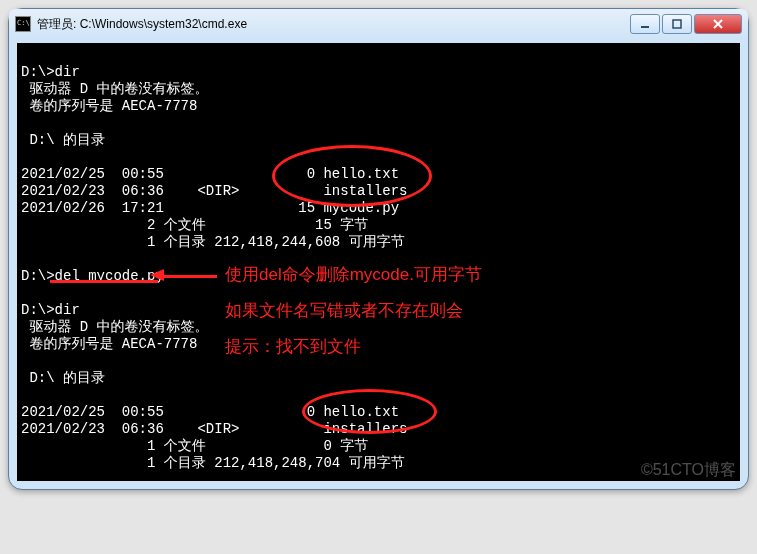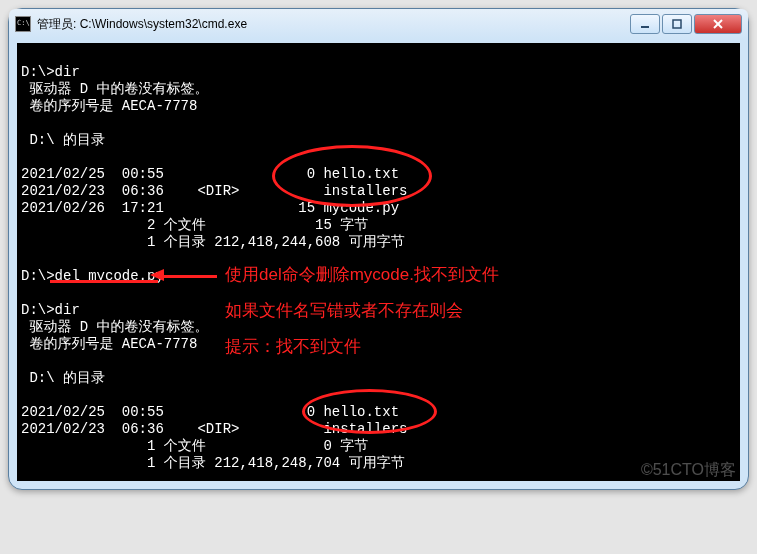--- a/index.html
+++ b/index.html
@@ -177,19 +177,19 @@
     <div class="ellipse" style="left:255px; top:102px; width:160px; height:62px;"></div>
 
     <div class="ellipse" style="left:285px; top:346px; width:135px; height:45px;"></div>
 
     <div class="under" style="left:33px; top:237px; width:108px;"></div>
 
     <div class="arrow" style="left:145px; top:232px; width:55px;"></div>
 
     <div class="arrow-head" style="left:133px; top:226px;"></div>
 
-    <div class="anno-text" style="left:208px; top:220px;">使用del命令删除mycode.找不到文件</div>
+    <div class="anno-text" style="left:208px; top:220px;">使用del命令删除mycode.可用字节</div>
     <div class="anno-text" style="left:208px; top:256px;">如果文件名写错或者不存在则会</div>
     <div class="anno-text" style="left:208px; top:292px;">提示：找不到文件</div>
   </div>
 
   <div class="watermark">©51CTO博客</div>
 </div>
 
 </body></html>

